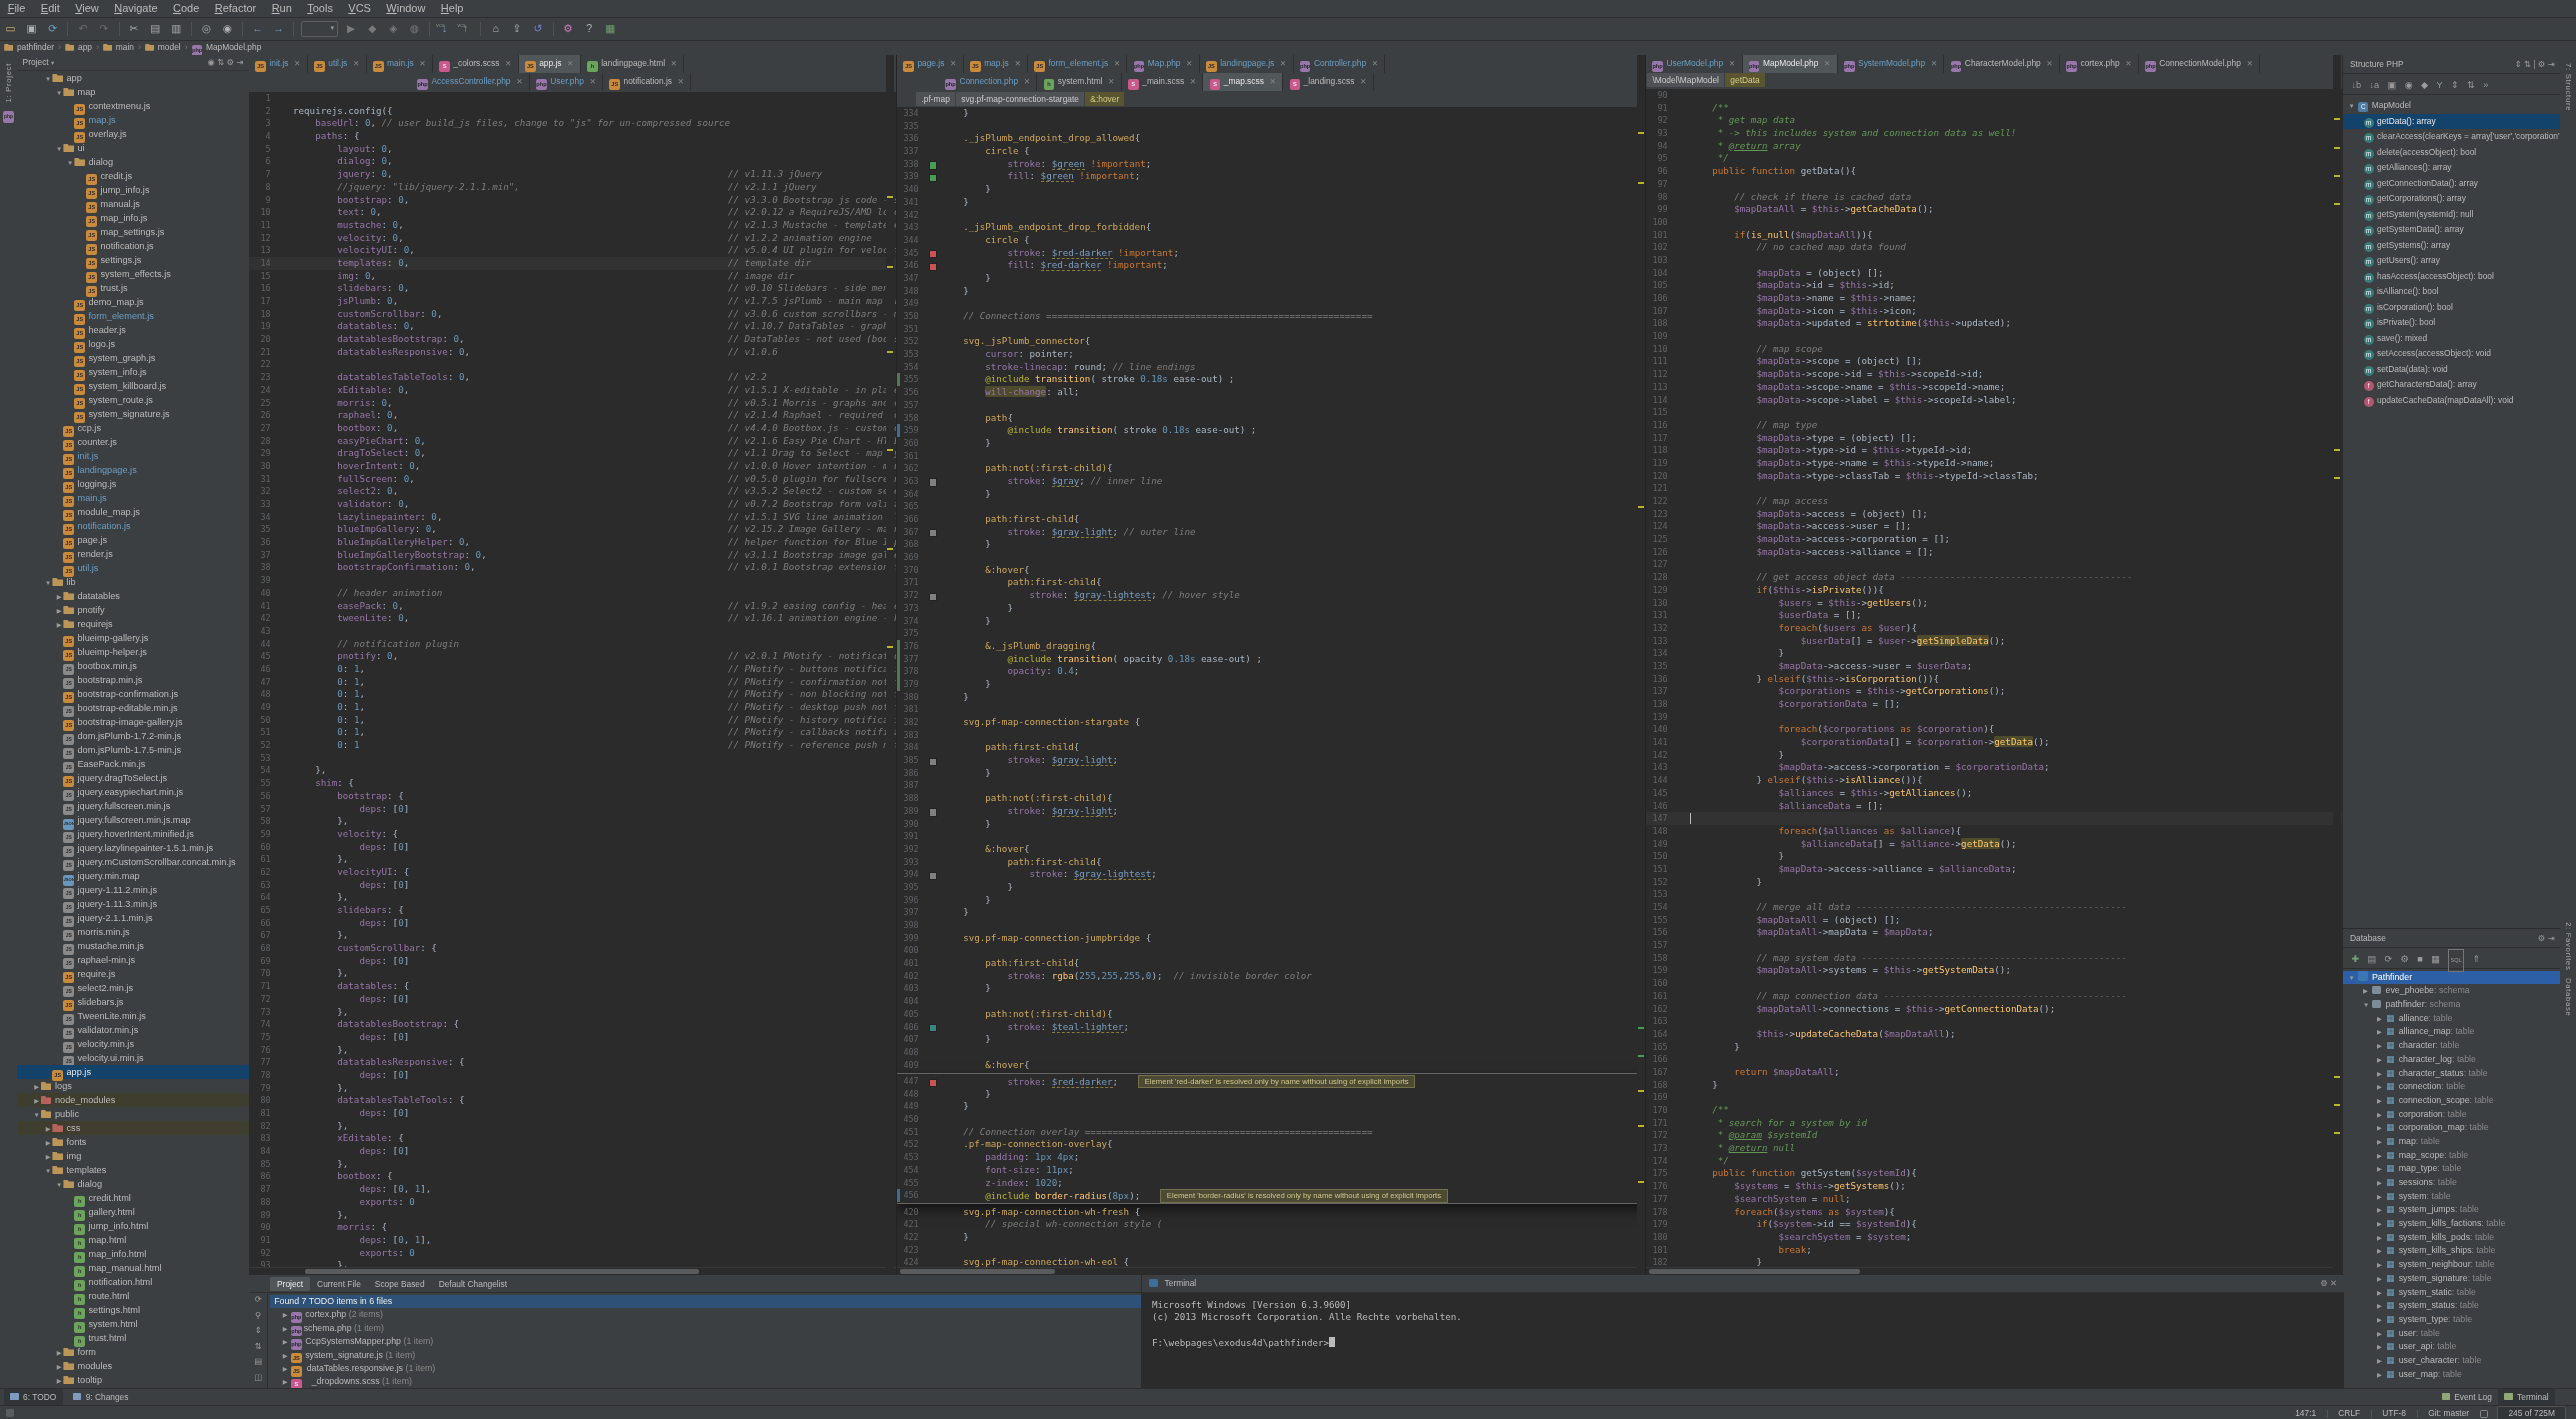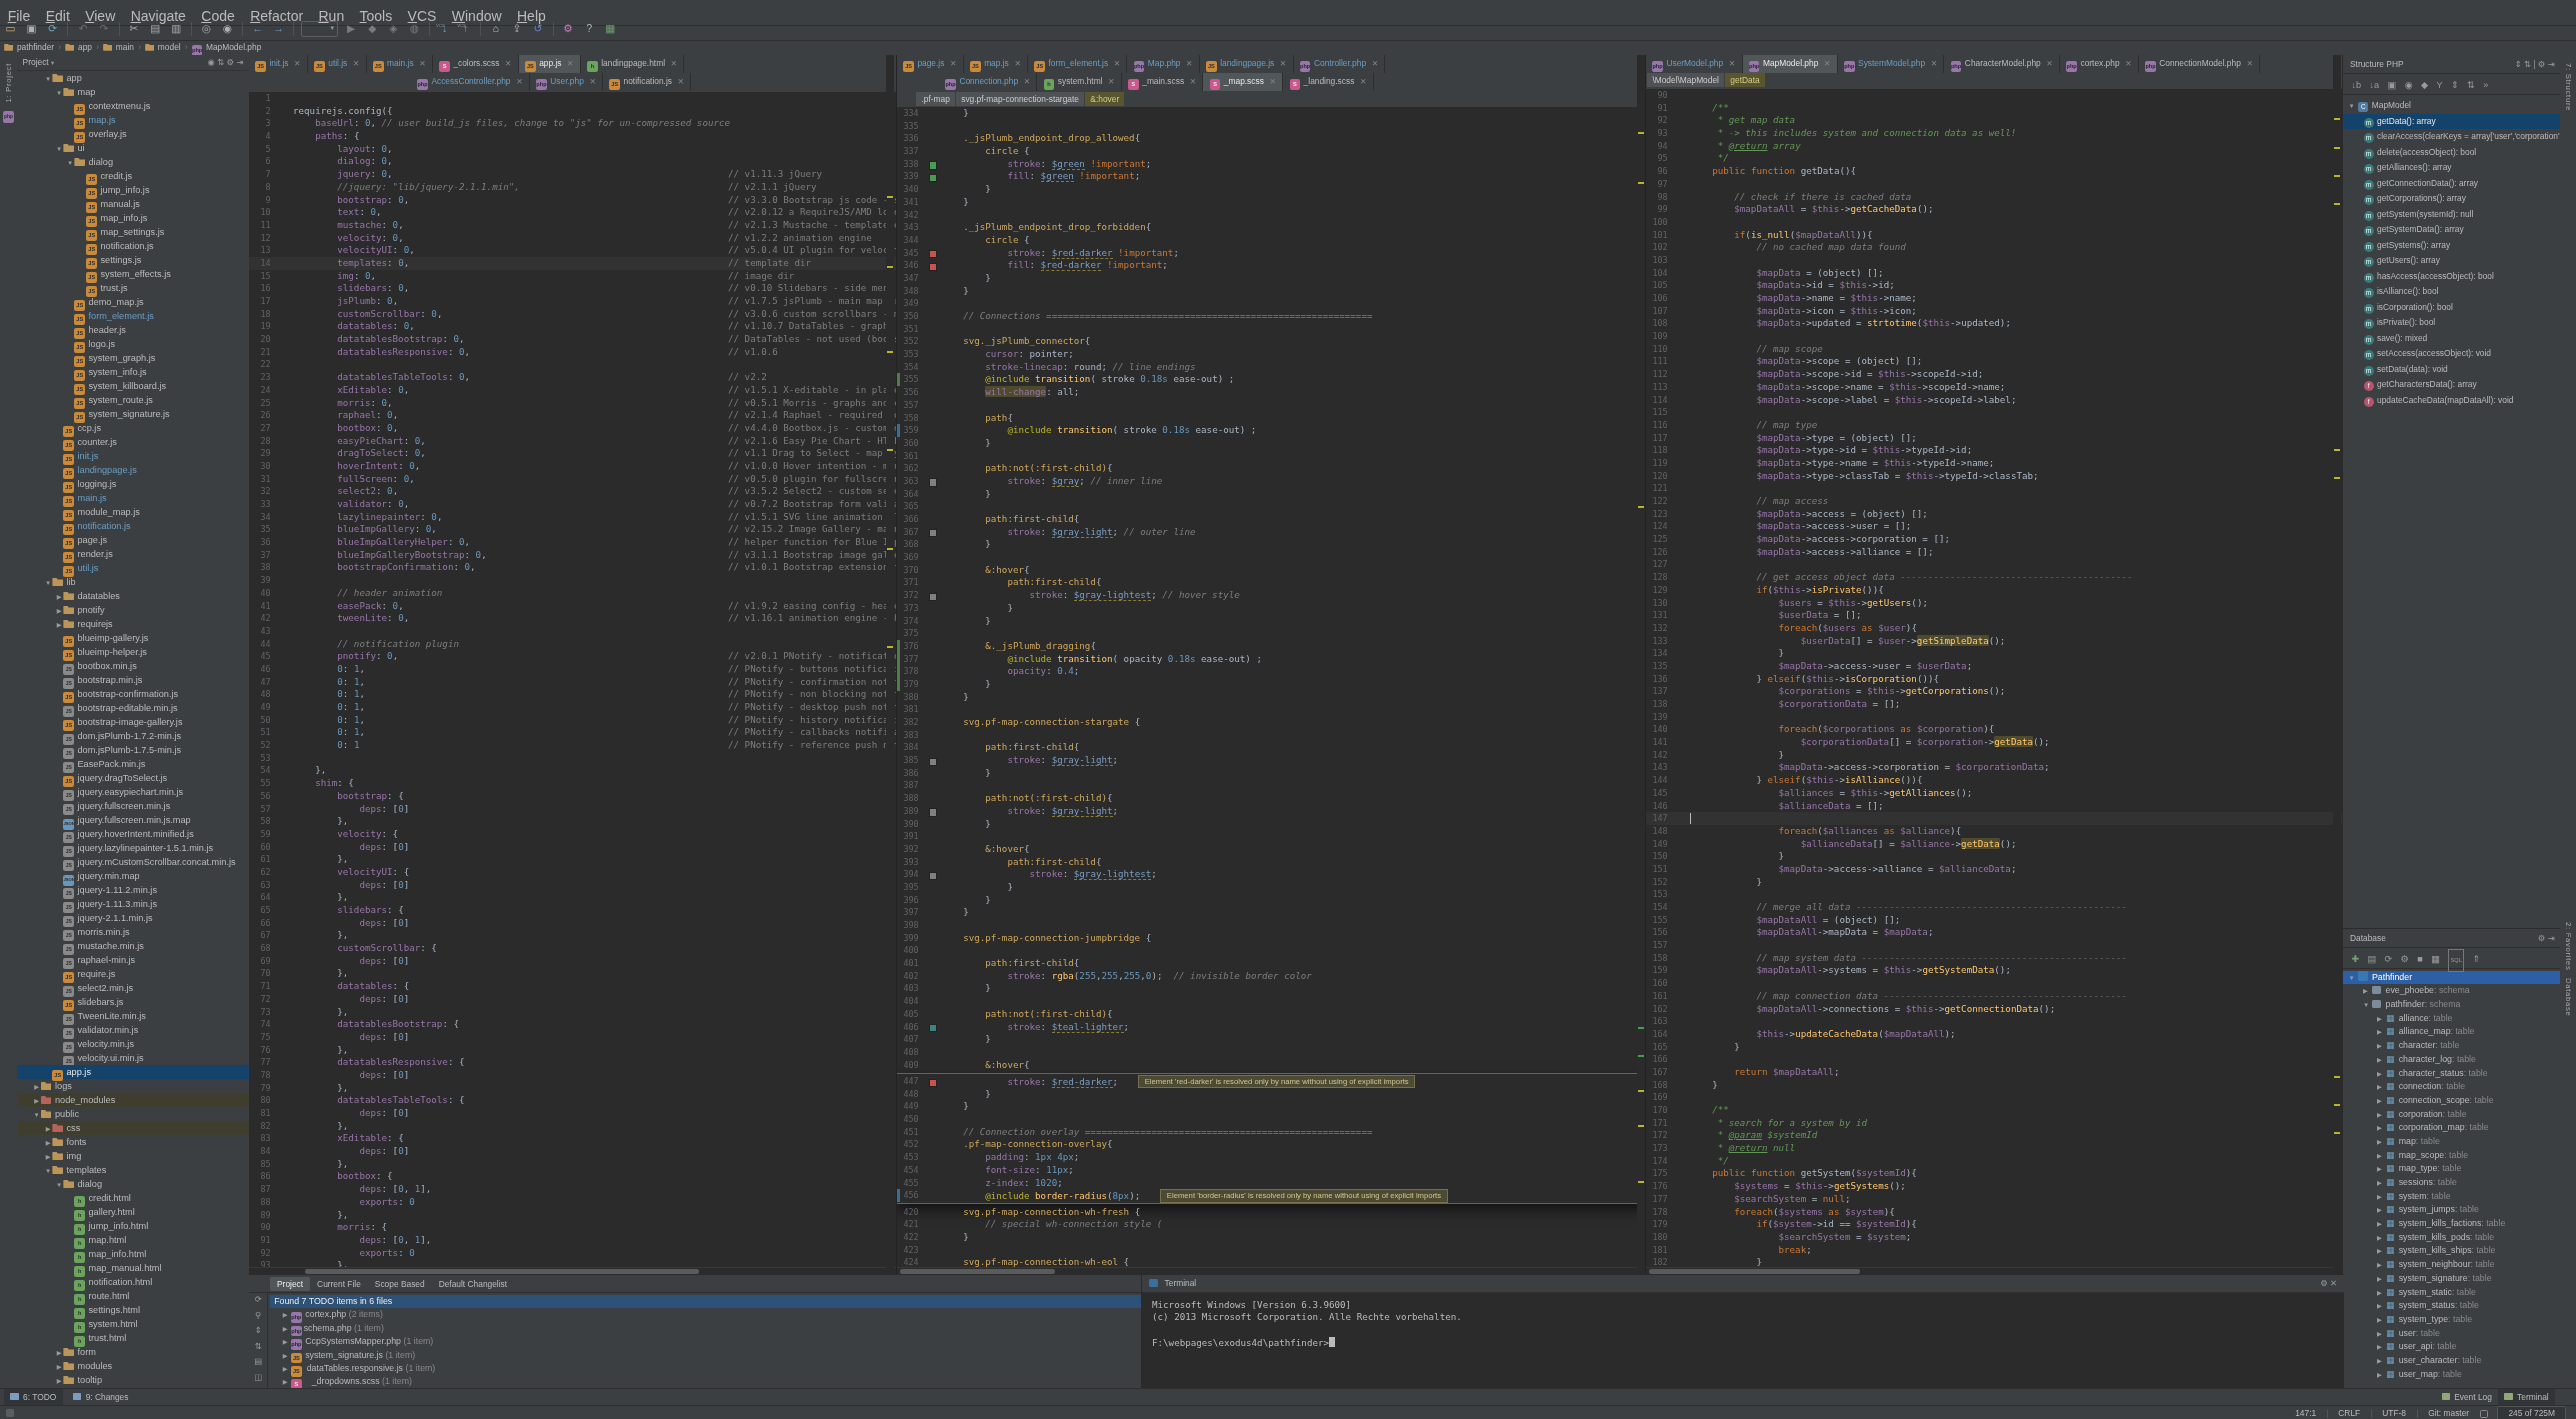--- a/index.html
+++ b/index.html
@@ -1,21 +1,21 @@
 <!DOCTYPE html>
 <html style="font-size:11.3px"><head>
 <meta charset="utf-8">
 <style>
   html,body{margin:0;padding:0}
   body{width:2576px;height:1419px;position:relative;background:#3C3F41;overflow:hidden;
        font-family:"Liberation Sans",sans-serif;color:#BBBBBB;-webkit-font-smoothing:antialiased}
   .abs{position:absolute}
   .pane{position:absolute;background:#3C3F41}
   
-  #menubar{left:0;top:8px;width:100%;height:17px;border-bottom:0.7px solid #2E2E2E;font-size:14px}
+  #menubar{left:0;top:0;width:100%;height:17px;border-bottom:0.7px solid #2E2E2E;font-size:11px}
   #menubar .mi{display:inline-block;padding:0 7.7px;line-height:17px;color:#BBBBBB;cursor:default}
   #menubar u{text-decoration:underline}
   
   #toolbar{left:0;top:17px;width:100%;height:23px;border-bottom:0.7px solid #2E2E2E}
   .tbi{display:inline-block;width:18.3px;height:18.3px;margin:2.1px 1.4px;text-align:center;line-height:18.3px;font-size:10.6px;border-radius:2.1px;position:relative}
   .tbi .vcs{position:absolute;top:-2.1px;left:0.7px;font-size:4.2px;color:#9A9A9A;letter-spacing:0}
   .tbsep{display:inline-block;width:0.7px;height:14px;background:#515151;margin:0 4.2px;vertical-align:middle}
   .runbox{display:inline-block;width:32px;height:14px;border:0.7px solid #5E5E5E;border-radius:2.1px;margin:0 2.8px;vertical-align:middle;text-align:right;color:#9A9A9A;font-size:7px;line-height:12.7px;padding-right:2.8px}
   
   #navbar{left:0;top:40px;width:100%;height:15px;font-size:8.4px;line-height:15px;border-bottom:0.7px solid #2E2E2E}
@@ -54,21 +54,21 @@
   .crumbrow{position:absolute;height:15.5px;line-height:15.5px;width:100%;background:#3C3F41;border-bottom:0.7px solid #2E2E2E;font-size:8.4px}
   .chip{display:inline-block;padding:0 5px;margin-left:1.4px;height:14px;line-height:14px;background:#4E5254;color:#CCC}
   .chip.y{background:#59552F;color:#D6CD8A}
   .code{position:absolute;background:#2B2B2B;overflow:hidden;font-family:"DejaVu Sans Mono","Liberation Mono",monospace;font-size:9.2px}
   .crow{height:12.7px;line-height:12.7px;white-space:pre;position:relative;color:#A9B7C6}
   .crow.caret{background:#323232}
   .gut{display:inline-block;width:30px;padding-right:8.4px;box-sizing:border-box;text-align:right;color:#606366;font-size:8.4px;position:relative}
   .gutbar{position:absolute;left:0;top:0;width:2.8px;height:12.7px}
   .gutchip{position:absolute;left:32px;top:3.5px;width:6.3px;height:6.3px;border:0.7px solid #222}
   .ctext{position:absolute;left:44px;top:0;white-space:pre}
-  .ccmt{position:absolute;left:479px;top:0;color:#7D7D7D;white-space:pre}
+  .ccmt{position:absolute;left:479px;top:0;color:#7D7D7D;font-style:italic;white-space:pre}
   .cmt{color:#7D7D7D;font-style:italic}
   .doc{color:#629755;font-style:italic}
   .doc u{color:#629755}
   .kw{color:#CC7832}
   .vr{color:#9876AA}
   .svr{color:#7A9EC2;border-bottom:0.7px dashed #8A7B3C}
   .pr{color:#9876AA}
   .num{color:#6897BB}
   .fn{color:#FFC66D}
   .at{color:#BBB529}

